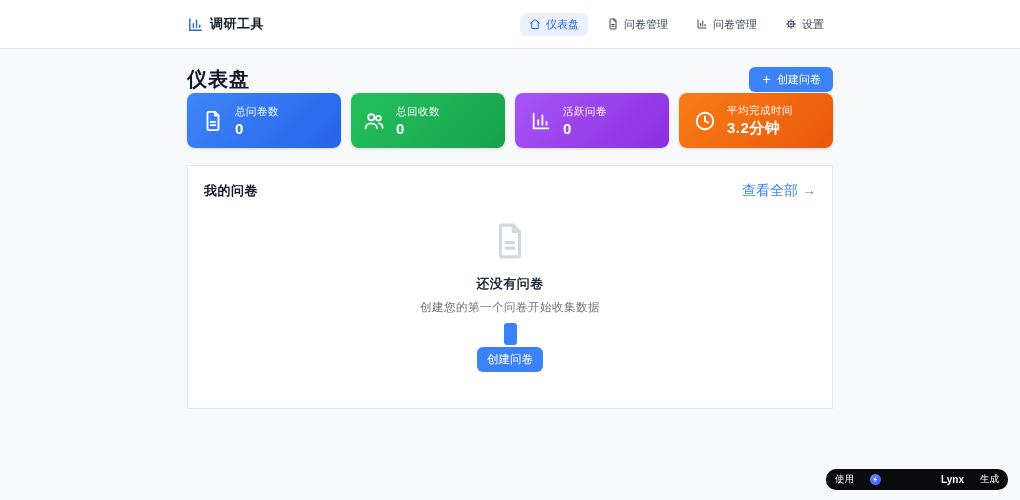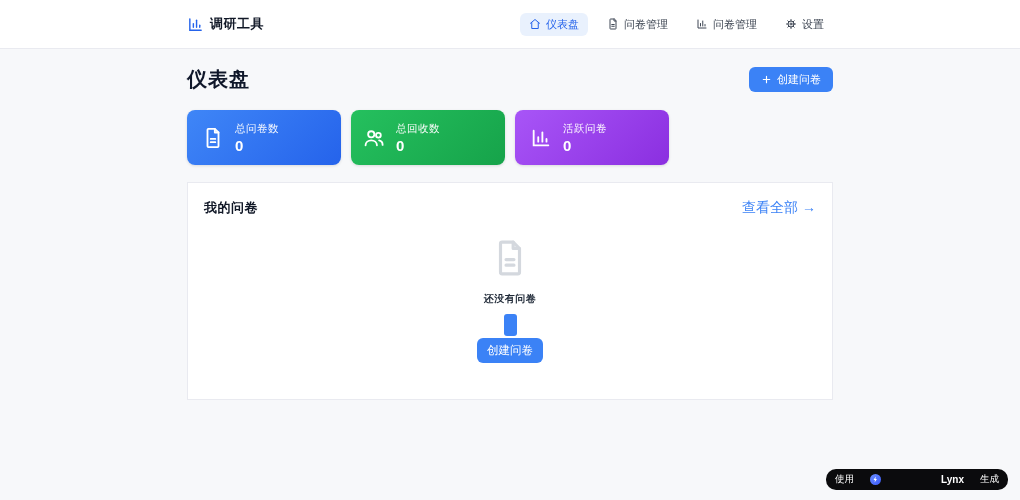--- a/index.html
+++ b/index.html
@@ -34,21 +34,21 @@
   .page-title { font-size:20px; font-weight:700; color:#0f172a; letter-spacing:1px; }
   .btn-primary {
     display:inline-flex; align-items:center; gap:5px;
     background:#3b82f6; color:#ffffff; border:none; border-radius:6px;
     font-size:11px; padding:5px 12px; cursor:pointer;
     font-family:inherit;
   }
   .btn-primary .plus-ic { width:11px; height:11px; display:block; }
 
   
-  .cards { margin-top:17px; display:grid; grid-template-columns:repeat(4,1fr); gap:10px; }
+  .cards { display:grid; grid-template-columns:repeat(4,1fr); gap:10px; }
   .stat-card {
     height:55px; border-radius:8px; color:#ffffff;
     display:flex; align-items:center; gap:11px; padding:0 15px;
     box-shadow:0 1px 3px rgba(0,0,0,.12);
   }
   .stat-card .card-ic { width:22px; height:22px; flex:none; display:block; }
   .stat-texts { display:flex; flex-direction:column; gap:1px; }
   .stat-label { font-size:10.5px; opacity:.95; letter-spacing:.5px; }
   .stat-value { font-size:15px; font-weight:700; letter-spacing:.5px; }
   .card-0 { background:linear-gradient(135deg,#3f86f7,#2563eb); }
@@ -60,21 +60,21 @@
   .panel {
     margin-top:17px; background:#ffffff; border:1px solid #e9eaf0;
     border-radius:0; padding:16px 16px 36px;
   }
   .panel-head { display:flex; align-items:center; justify-content:space-between; }
   .panel-title { font-size:13px; font-weight:700; color:#111827; letter-spacing:.5px; }
   .view-all { font-size:14px; color:#3b82f6; text-decoration:none; cursor:pointer; }
 
   .empty { margin-top:22px; text-align:center; }
   .empty-ic { width:38px; height:38px; color:#d4d8de; display:inline-block; }
-  .empty-title { margin-top:11px; font-size:10px; font-weight:700; color:#1f2937; letter-spacing:.5px; }
+  .empty-title { margin-top:11px; font-size:13px; font-weight:700; color:#1f2937; letter-spacing:.5px; }
   .empty-sub { margin-top:7px; font-size:11.5px; color:#6b7280; letter-spacing:.5px; }
   .glyph-box { width:13px; height:22px; background:#3b82f6; border-radius:3px; margin:8px auto 0; }
   .empty-btn {
     margin-top:2px; display:inline-block; background:#3b82f6; color:#ffffff;
     border:none; border-radius:6px; font-size:11.5px; padding:5px 10px;
     cursor:pointer; font-family:inherit;
   }
 
   
   .lynx-badge {
@@ -187,36 +187,47 @@
           <path d="M9 16v-5"></path>
           <path d="M13.5 16V6"></path>
           <path d="M18 16v-3"></path>
       </svg>
       <div class="stat-texts">
         <span class="stat-label">活跃问卷</span>
         <span class="stat-value">0</span>
       </div>
     </div>
 
+    <div class="stat-card card-3">
+      <svg class="card-ic" viewBox="0 0 24 24" fill="none" stroke="currentColor" stroke-width="2" stroke-linecap="round" stroke-linejoin="round">
+        <circle cx="12" cy="12" r="9"></circle>
+          <path d="M12 7v5l3.4 2"></path>
+      </svg>
+      <div class="stat-texts">
+        <span class="stat-label">平均完成时间</span>
+        <span class="stat-value">3.2分钟</span>
+      </div>
+    </div>
 
   </div>
 
   <div class="panel">
     <div class="panel-head">
       <span class="panel-title">我的问卷</span>
       <a class="view-all">查看全部 →</a>
     </div>
 
     <div class="empty">
       <svg class="empty-ic" viewBox="0 0 24 24" fill="none" stroke="currentColor" stroke-width="2" stroke-linecap="round" stroke-linejoin="round">
         <path d="M14 2H7a1 1 0 0 0-1 1v18a1 1 0 0 0 1 1h10a1 1 0 0 0 1-1V6z"></path>
           <path d="M14 2v4h4"></path>
           <path d="M9.5 13h5M9.5 16.5h5"></path>
       </svg>
       <div class="empty-title">还没有问卷</div>
+      <div class="empty-sub">创建您的第一个问卷开始收集数据</div>
       <div class="glyph-box"></div>
       <button class="empty-btn">创建问卷</button>
     </div>
   </div>
 
 </div>
 
 <div class="lynx-badge">
   <span>使用</span>
   <span class="lynx-circle">

